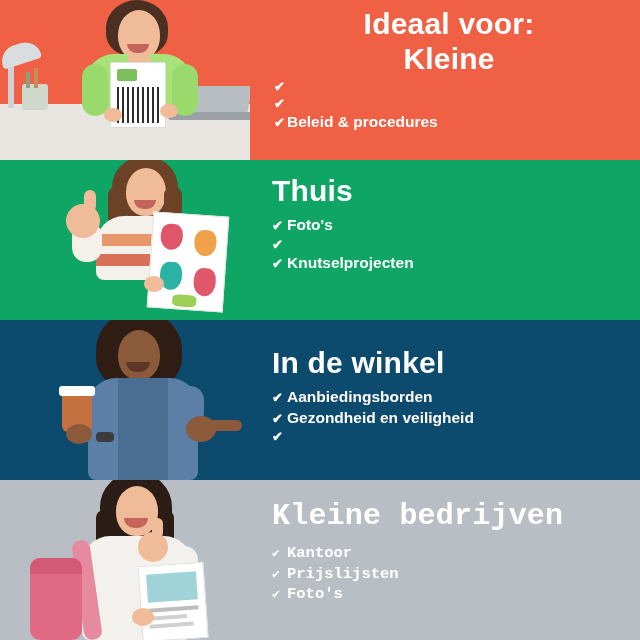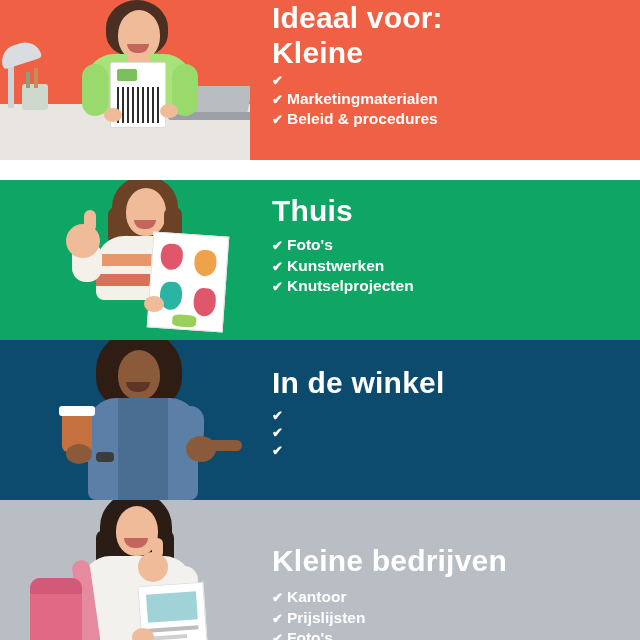--- a/index.html
+++ b/index.html
@@ -16,21 +16,21 @@
     position: relative;
   }
   .band {
     position: relative;
     width: 640px;
     height: 160px;
     overflow: hidden;
     display: block;
   }
   .band-office   { background: #ef6044; }
-  .band-home     { background: #0fa564; margin-top: 20px; }
+  .band-home     { background: #0fa564; }
   .band-store    { background: #0c4a6e; }
   .band-business { background: #b9bec4; }
 
   
   .photo {
     position: absolute;
     left: 0;
     top: 0;
     width: 250px;
     height: 160px;
@@ -97,24 +97,24 @@
     white-space: nowrap;
   }
   .check {
     display: inline-block;
     width: 15px;
     flex: 0 0 15px;
     font-size: 13px;
     font-weight: bold;
   }
   
-  .band-office .content   { padding-top: 2px; }
+  .band-office .content   { padding-top: 8px; text-align: center; }
   .band-home .content     { padding-top: 14px; }
   .band-store .content    { padding-top: 26px; }
-  .band-business .content { padding-top: 44px; }
+  .band-business .content { padding-top: 20px; font-family: Liberation Mono, monospace; }
 
   .band-store .heading,
   .band-business .heading { color: #ffffff; }
 </style>
 </head>
 <body>
 
 <div class="infographic">
 
   <section class="band band-office">
@@ -150,21 +150,20 @@
 
     <div class="content">
       <div class="lead">Ideaal voor:</div>
       <div class="heading">Kleine</div>
       <ul class="bullets">
         <li class="bullet">
           <span class="check">✔</span>
         </li>
         <li class="bullet">
           <span class="check">✔</span>
-          <span>Marketingmaterialen</span>
         </li>
         <li class="bullet">
           <span class="check">✔</span>
           <span>Beleid &amp; procedures</span>
         </li>
       </ul>
     </div>
   </section>
 
   <section class="band band-home">
@@ -198,21 +197,20 @@
 
     <div class="content">
       <div class="heading">Thuis</div>
       <ul class="bullets" style="margin-top:8px;">
         <li class="bullet">
           <span class="check">✔</span>
           <span>Foto's</span>
         </li>
         <li class="bullet">
           <span class="check">✔</span>
-          <span>Kunstwerken</span>
         </li>
         <li class="bullet">
           <span class="check">✔</span>
           <span>Knutselprojecten</span>
         </li>
       </ul>
     </div>
   </section>
 
   <section class="band band-store">
@@ -235,23 +233,25 @@
         <div class="hand" style="left:66px;top:104px;width:26px;height:20px;background:#8a5a3b;"></div>
         <div class="prop" style="left:96px;top:112px;width:18px;height:10px;background:#3c3c3c;border-radius:4px;"></div>
       </div>
     </div>
 
     <div class="content">
       <div class="heading">In de winkel</div>
       <ul class="bullets" style="margin-top:8px;">
         <li class="bullet">
           <span class="check">✔</span>
-        </li>
-        <li class="bullet">
-          <span class="check">✔</span>
+          <span>Aanbiedingsborden</span>
+        </li>
+        <li class="bullet">
+          <span class="check">✔</span>
+          <span>Gezondheid en veiligheid</span>
         </li>
         <li class="bullet">
           <span class="check">✔</span>
         </li>
       </ul>
     </div>
   </section>
 
   <section class="band band-business">
     <div class="photo">

